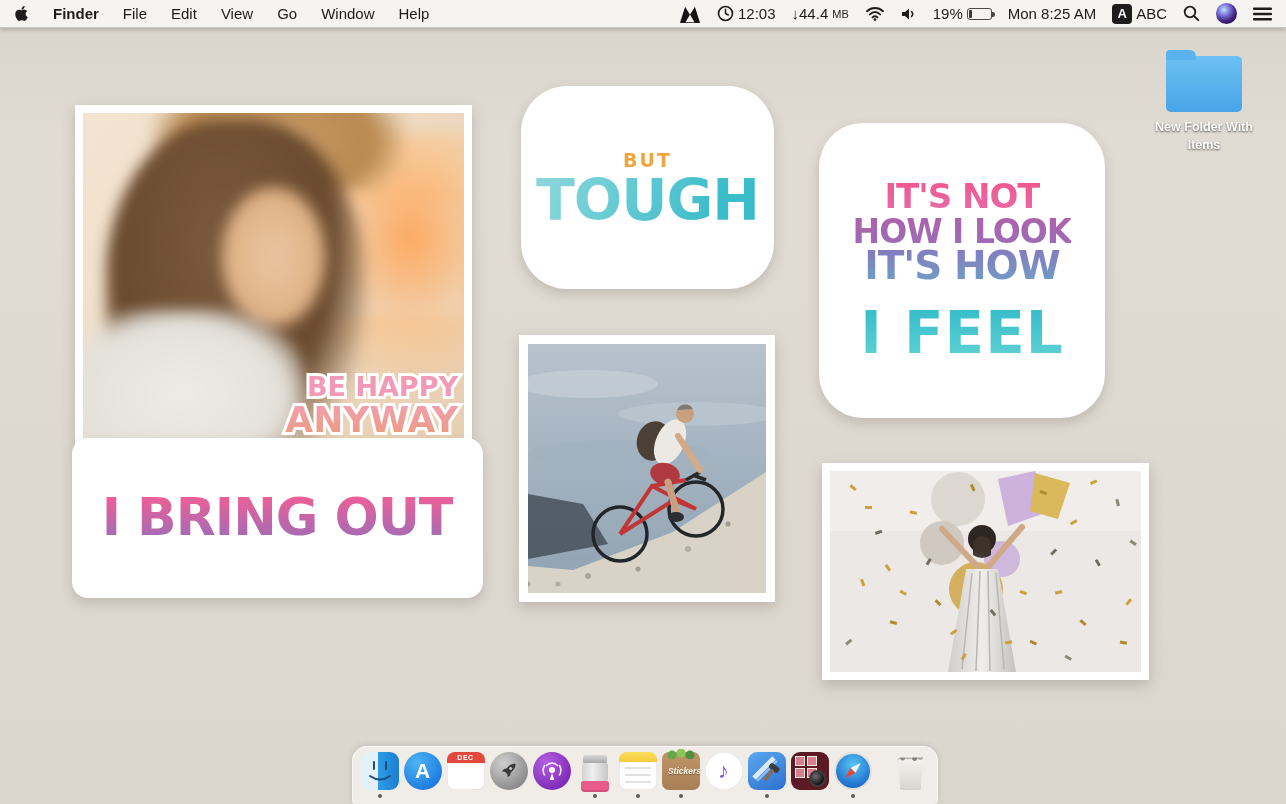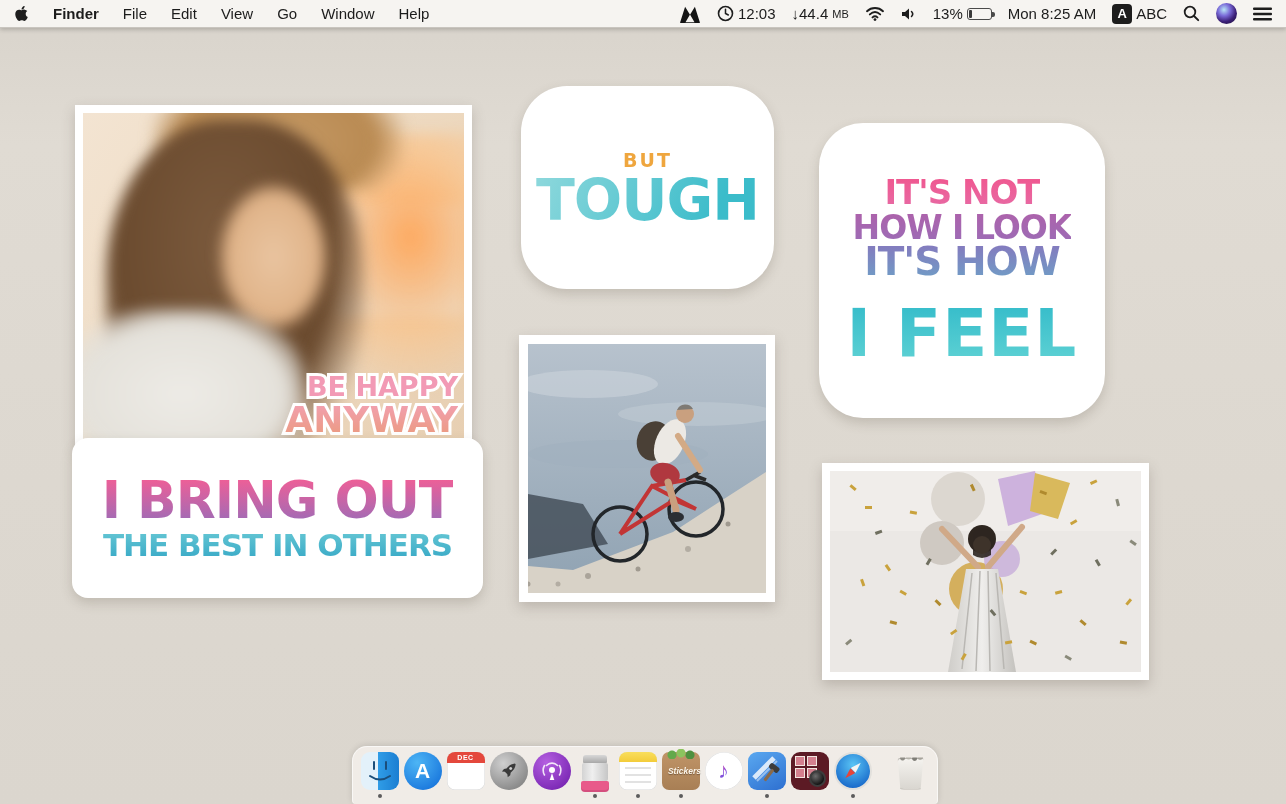--- a/index.html
+++ b/index.html
@@ -52,21 +52,21 @@
   .st-nice { left:521px; top:86px; width:253px; height:203px; border-radius:46px; }
   .st-nice .l1 { font-size:66px; background-image:linear-gradient(180deg,#f2629b 10%,#a868b4 95%); }
   .st-nice .l2 { font-size:19px; color:#efa63e; letter-spacing:2px; font-weight:700; margin:2px 0; }
   .st-nice .l3 { font-size:57px; background-image:linear-gradient(115deg,#8ed8dc 0%,#3bbcca 80%); }
 
   
   .st-feel { left:819px; top:123px; width:286px; height:295px; border-radius:44px; }
   .st-feel .l1 { font-size:34px; background-image:linear-gradient(180deg,#f0578f 0%,#e76aa4 100%); }
   .st-feel .l2 { font-size:33px; background-image:linear-gradient(180deg,#ad62ab 0%,#9c6cb6 100%); margin-top:4px; }
   .st-feel .l3 { font-size:39px; background-image:linear-gradient(180deg,#8579be 0%,#6f9ec6 100%); }
-  .st-feel .l4 { font-size:66px; background-image:linear-gradient(180deg,#35bcca 0%,#5fd2d4 100%); margin-top:22px; letter-spacing:1px; }
+  .st-feel .l4 { font-size:58px; background-image:linear-gradient(180deg,#35bcca 0%,#5fd2d4 100%); margin-top:22px; letter-spacing:1px; }
 
   
   .st-bring { left:72px; top:438px; width:411px; height:160px; border-radius:16px; }
   .st-bring .l1 { font-size:52px; background-image:linear-gradient(180deg,#ef5f97 5%,#9a6cb8 100%); }
   .st-bring .l2 { font-size:31px; background-image:linear-gradient(180deg,#64c6d4 0%,#38a9c6 100%); margin-top:6px; }
 
   
   .ph-happy { left:75px; top:105px; width:397px; height:343px; }
   .ph-happy .photo-inner { background:linear-gradient(125deg,#f3e4d2 0%,#efdcc4 45%,#e7cfb2 100%); }
   .happy-layer { position:absolute; filter:blur(7px); }
@@ -210,21 +210,21 @@
             <circle cx="10" cy="13.6" r="1.4" fill="#1d1d1d"></circle>
           </svg>
       </span>
       <span class="mb-ic">
         <svg width="16" height="14" viewBox="0 0 16 14">
             <path d="M1 5 h3 l4-3.6 v11.2 L4 9 H1 Z" fill="#1d1d1d"></path>
             <path d="M10.5 4.5 C12 6 12 8 10.5 9.5" fill="none" stroke="#1d1d1d" stroke-width="1.5" stroke-linecap="round"></path>
           </svg>
       </span>
       <span class="mb-group">
-        <span>13%</span>
+        <span>19%</span>
         <span class="battery-shell">
             <span class="battery-fill"></span>
             <span class="battery-nub"></span>
           </span>
       </span>
       <span class="mb-item">Mon 8:25 AM</span>
       <span class="mb-group">
         <span class="input-a">A</span>
         <span>ABC</span>
       </span>
@@ -238,20 +238,24 @@
       <span class="mb-ic">
         <svg width="19" height="14" viewBox="0 0 19 14">
             <rect x="0" y="0.5" width="19" height="2.6" rx="1" fill="#1d1d1d"></rect>
             <rect x="0" y="5.7" width="19" height="2.6" rx="1" fill="#1d1d1d"></rect>
             <rect x="0" y="10.9" width="19" height="2.6" rx="1" fill="#1d1d1d"></rect>
           </svg>
       </span>
     </div>
   </div>
 
+  <div class="folder">
+    <div class="folder-icon"></div>
+    <div class="folder-label">New Folder With Items</div>
+  </div>
 
   <div class="photo-frame ph-happy">
     <div class="photo-inner">
       <div class="happy-layer hl-sky"></div>
       <div class="happy-layer hl-glow"></div>
       <div class="happy-layer hl-hat"></div>
       <div class="happy-layer hl-hair"></div>
       <div class="happy-layer hl-face"></div>
       <div class="happy-layer hl-sweater"></div>
       <div class="happy-text">
@@ -268,21 +272,20 @@
 
   <div class="sticker st-feel">
     <span class="grad-text l1">IT'S NOT</span>
     <span class="grad-text l2">HOW I LOOK</span>
     <span class="grad-text l3">IT'S HOW</span>
     <span class="grad-text l4">I FEEL</span>
   </div>
 
   <div class="sticker st-bring">
     <span class="grad-text l1">I BRING OUT</span>
-    <span class="grad-text l2">THE BEST IN OTHERS</span>
   </div>
 
   <div class="photo-frame ph-biker">
     <div class="photo-inner">
       <svg width="100%" height="100%" viewBox="0 0 238 249" preserveAspectRatio="none">
         <defs>
           <linearGradient id="skyg" x1="0" y1="0" x2="0" y2="1">
             <stop offset="0" stop-color="#b7c2cd"></stop>
               <stop offset="1" stop-color="#8fa2b2"></stop>
           </linearGradient>

